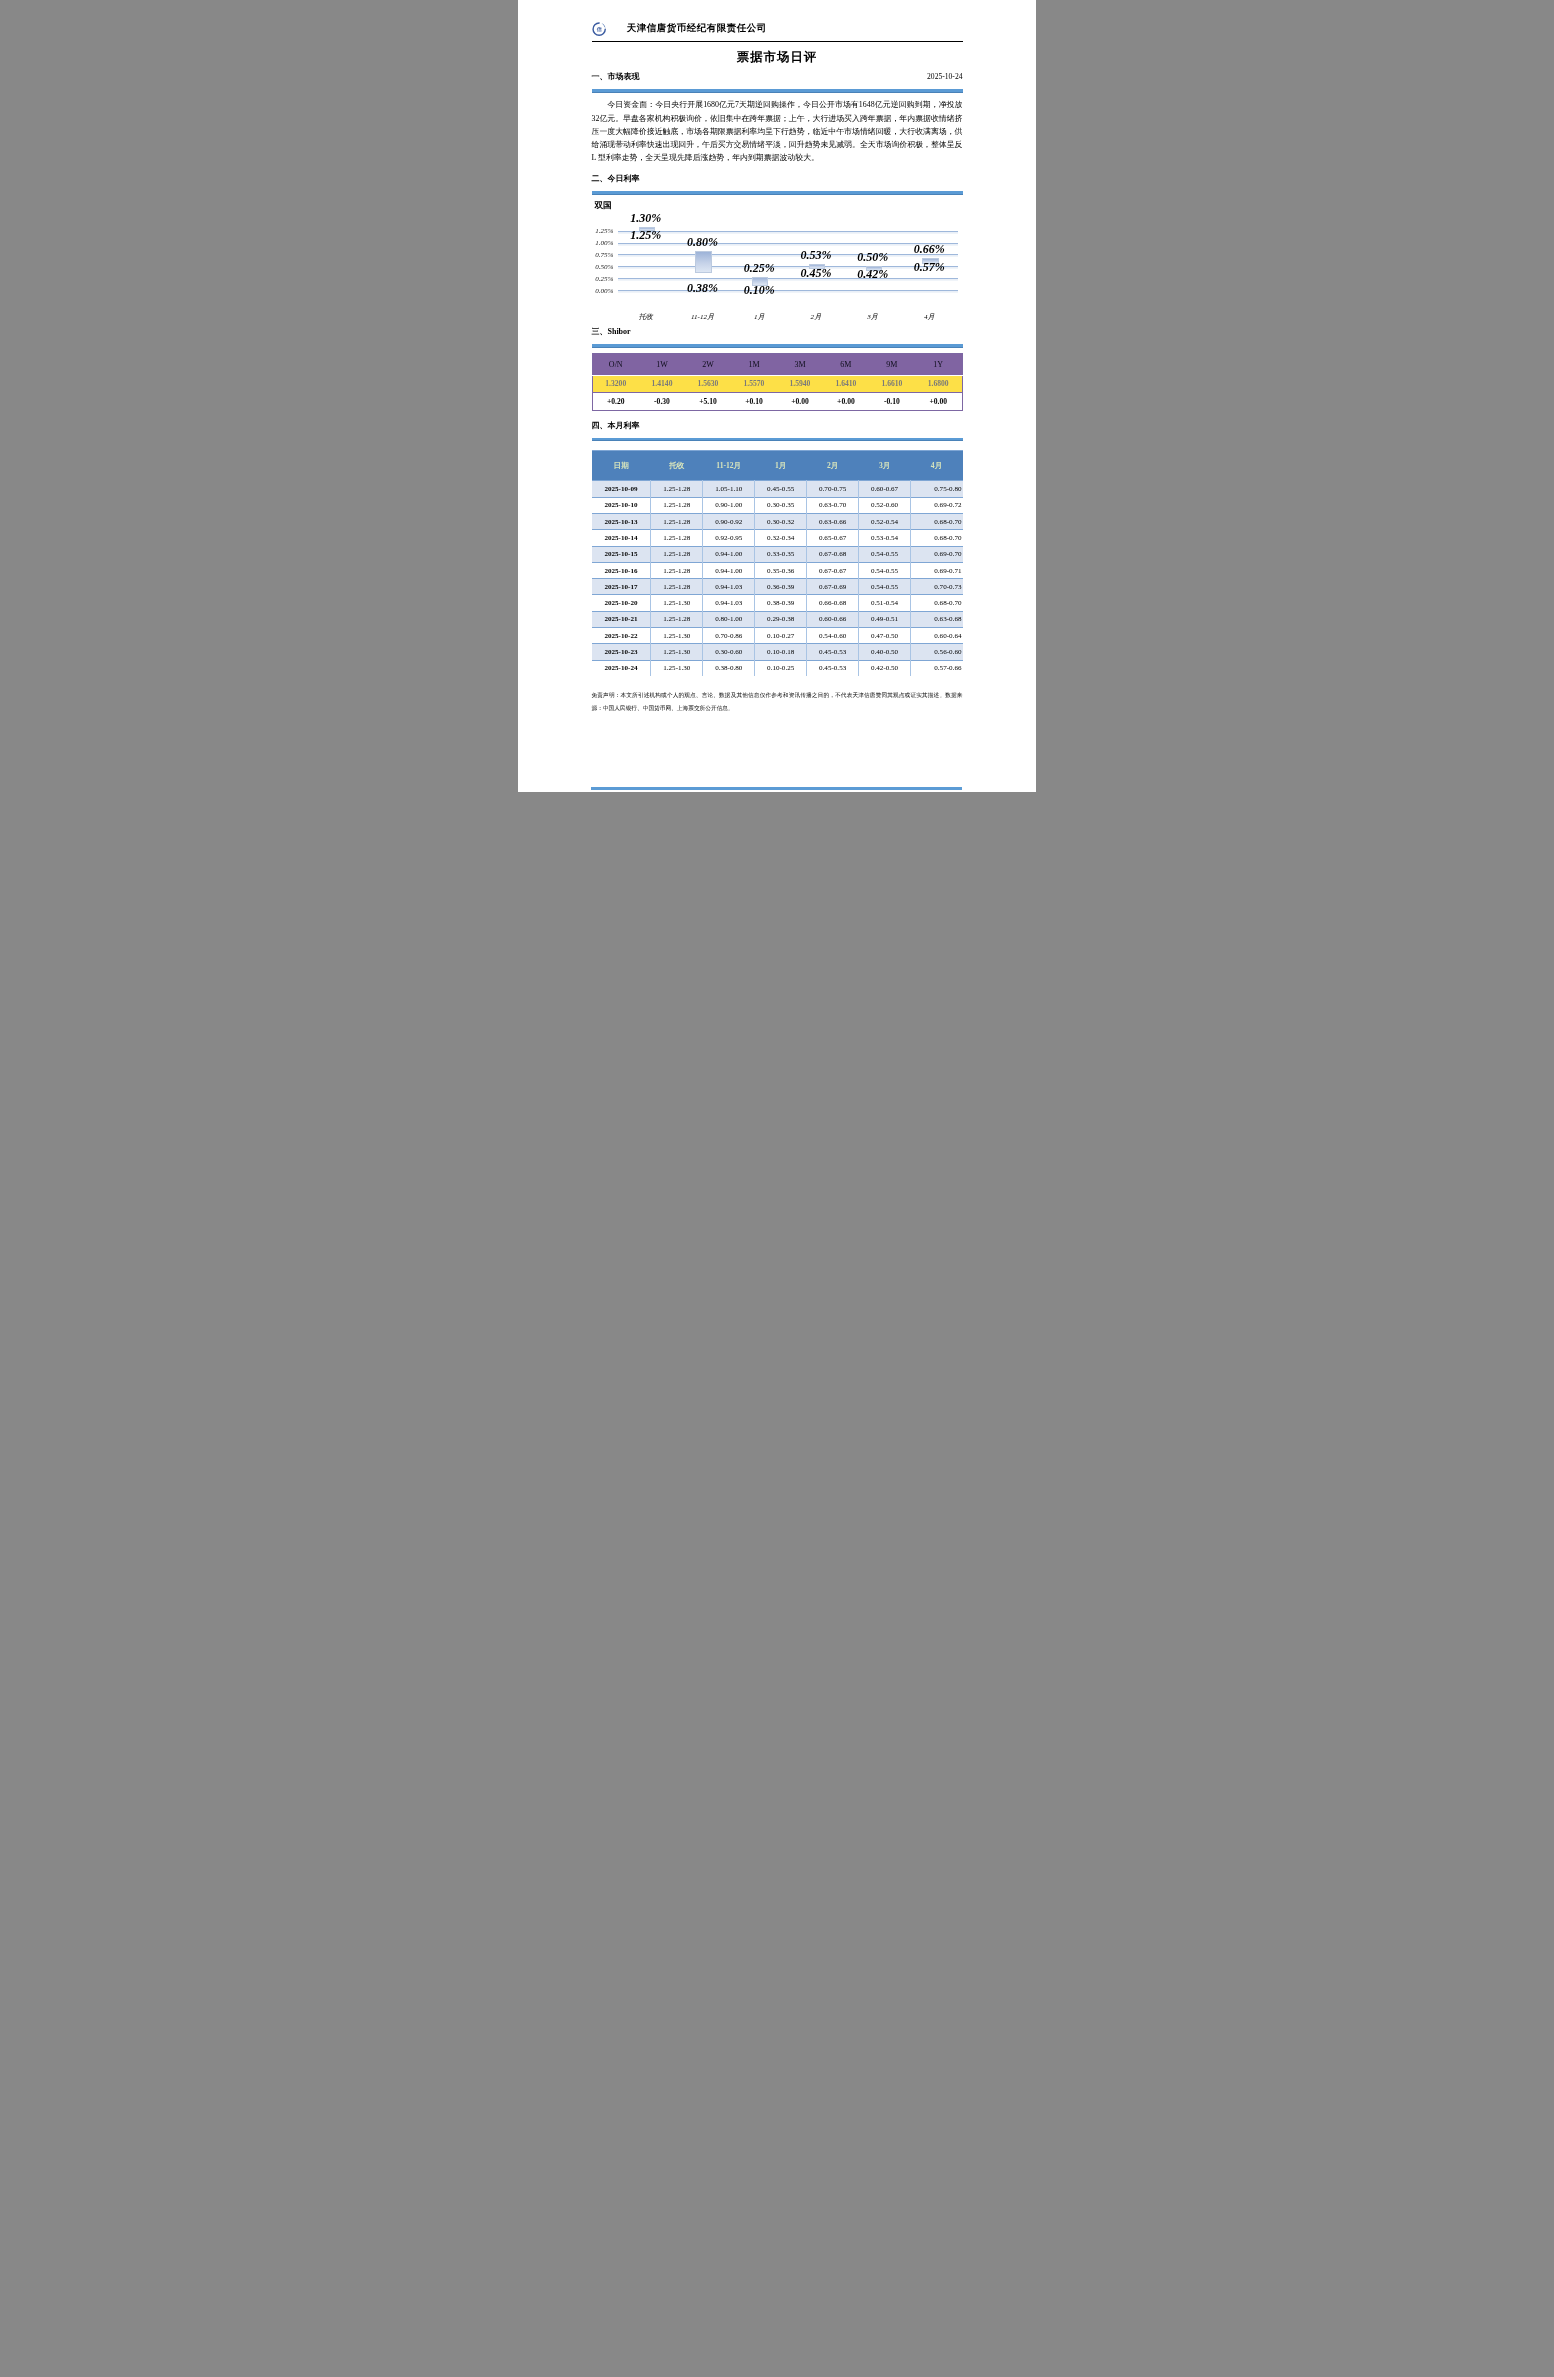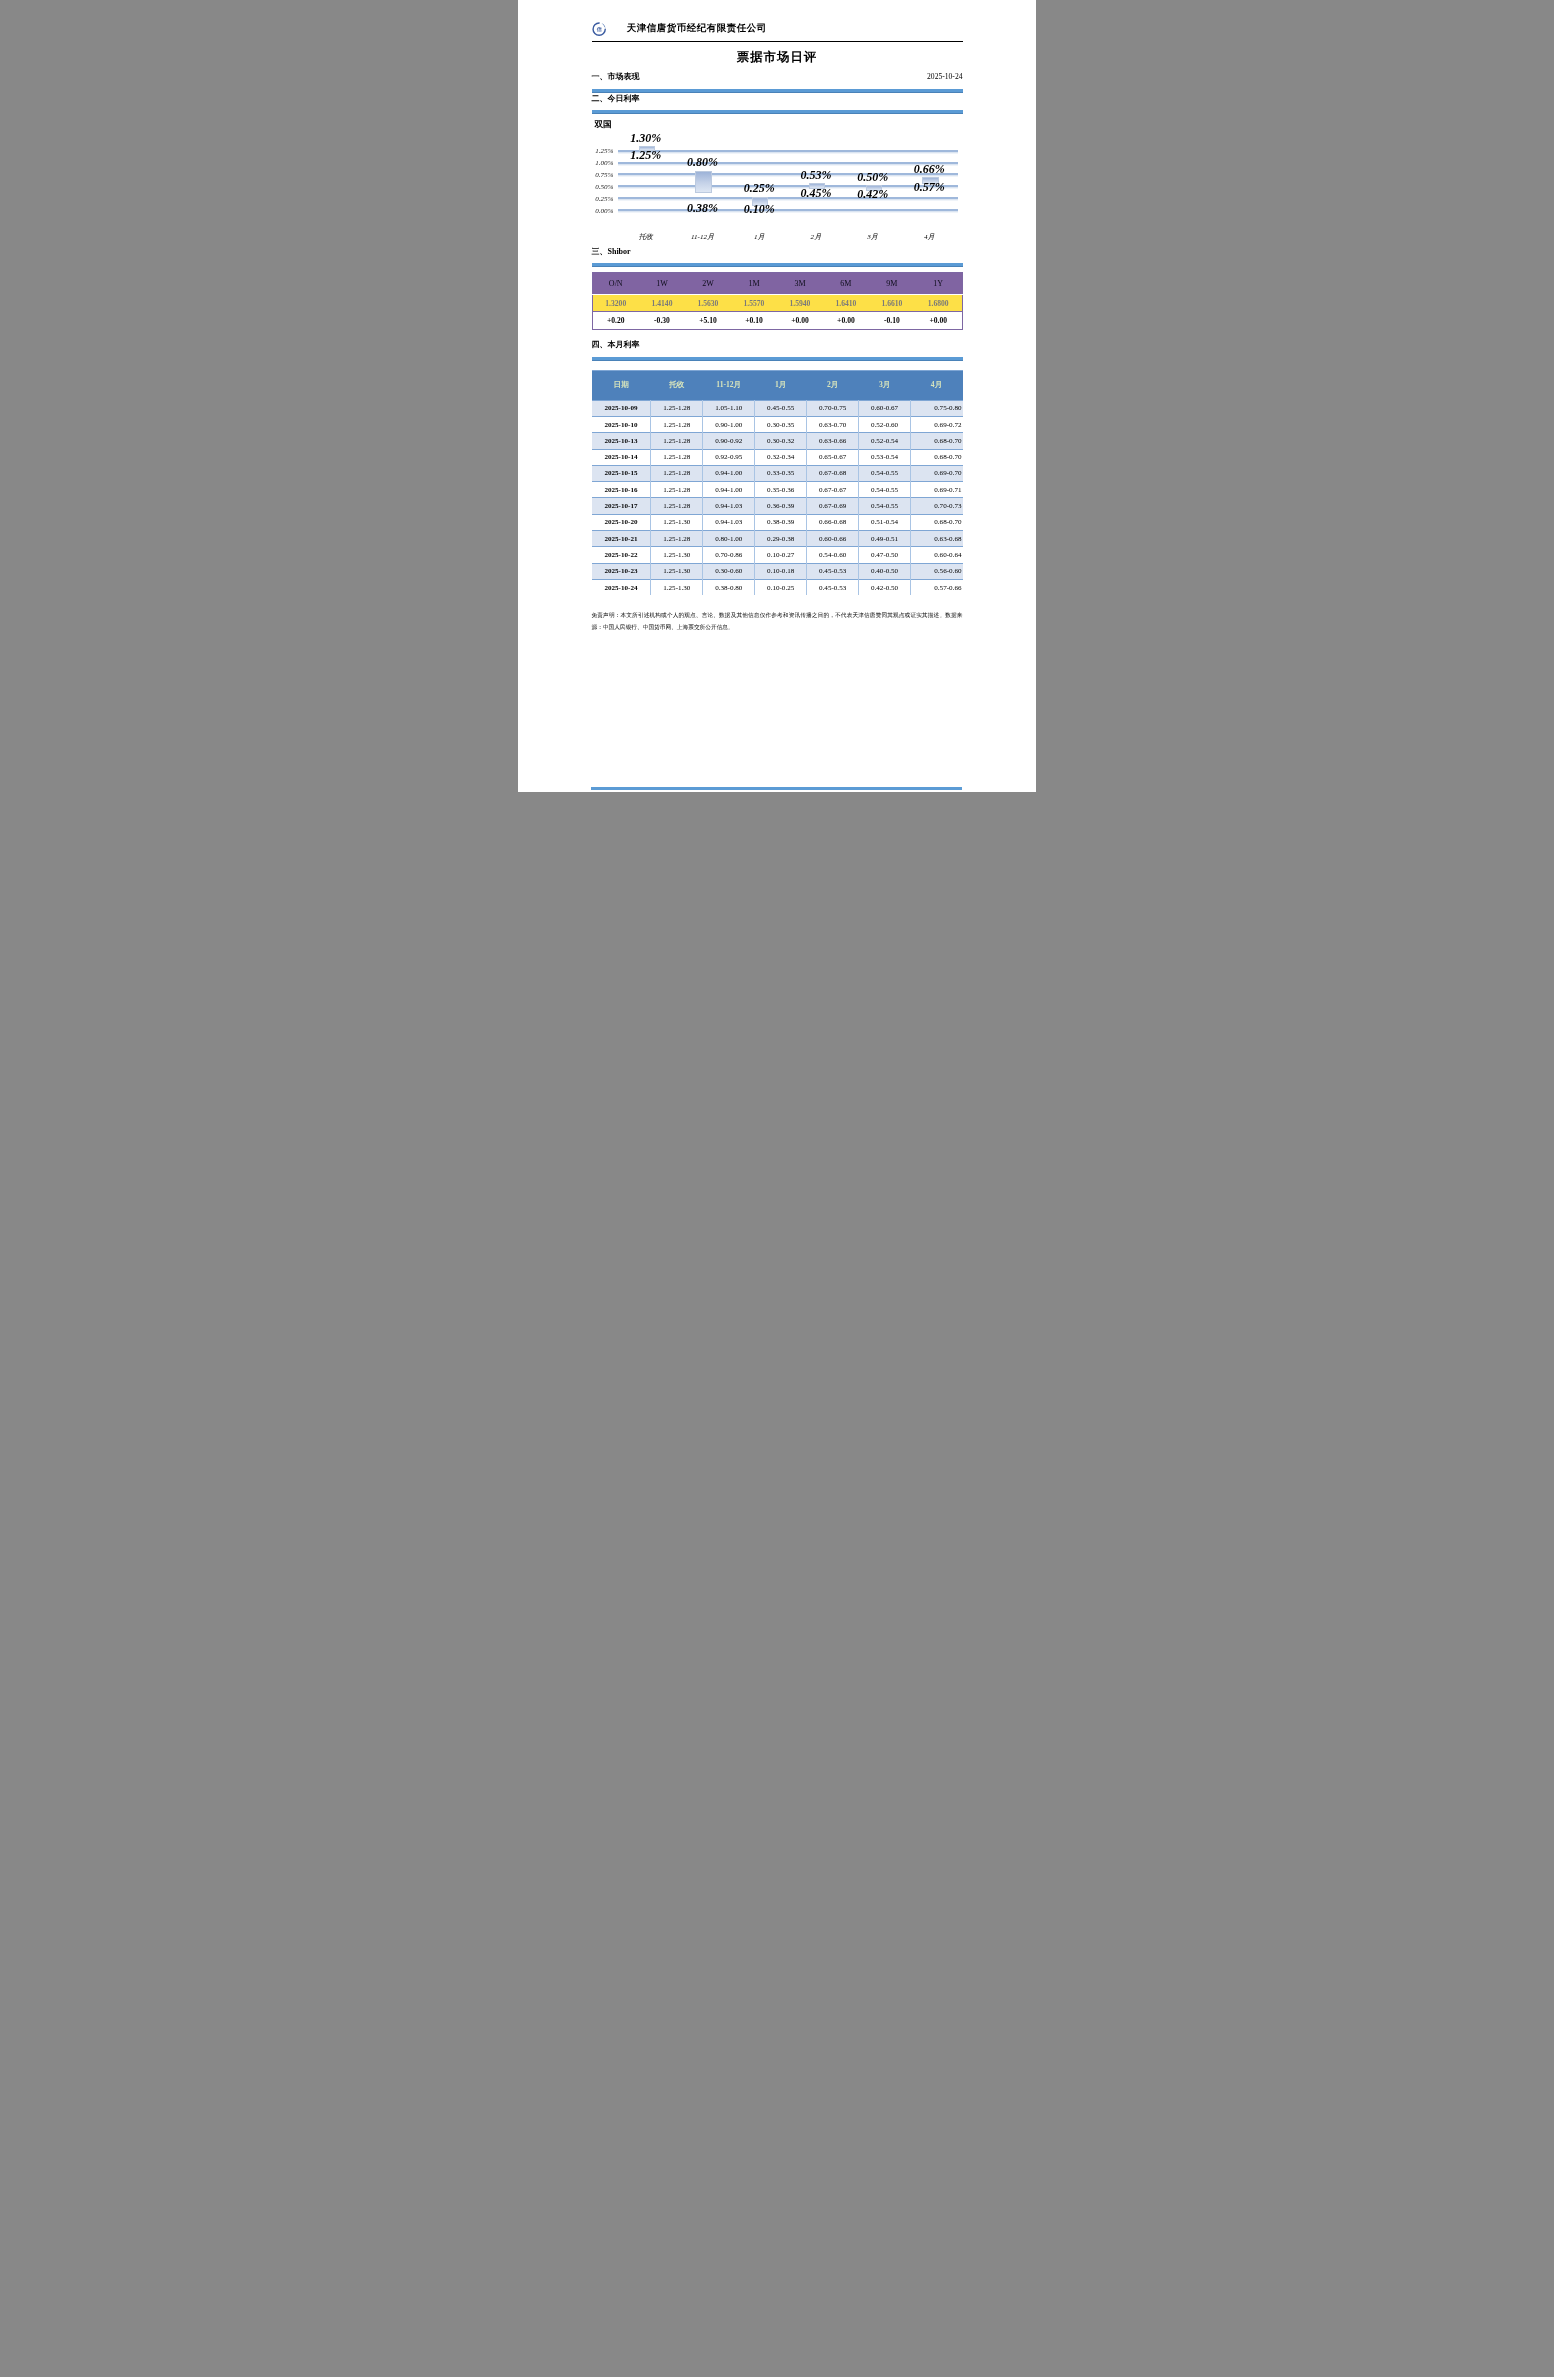--- a/index.html
+++ b/index.html
@@ -75,20 +75,21 @@
     <div class="black-rule"></div>
 
     <div class="doc-title">票据市场日评</div>
 
     <div class="sec-row">
       <span class="sec-h">一、市场表现</span>
       <span class="date">2025-10-24</span>
     </div>
     <div class="blue-bar"></div>
 
+    <p class="commentary">今日资金面：今日央行开展1680亿元7天期逆回购操作，今日公开市场有1648亿元逆回购到期，净投放32亿元。早盘各家机构积极询价，依旧集中在跨年票据；上午，大行进场买入跨年票据，年内票据收情绪挤压一度大幅降价接近触底，市场各期限票据利率均呈下行趋势，临近中午市场情绪回暖，大行收满离场，供给涌现带动利率快速出现回升，午后买方交易情绪平淡，回升趋势未见减弱。全天市场询价积极，整体呈反 L 型利率走势，全天呈现先降后涨趋势，年内到期票据波动较大。</p>
 
     <div class="sec-h">二、今日利率</div>
     <div class="blue-bar"></div>
 
     <div class="chart-wrap">
       <div class="chart-title">双国</div>
       <div class="plot" id="plot">
           <div class="gridline" style="bottom: 73px;"></div>
           <div class="ylab" style="bottom: 70px;">1.25%</div>
           <div class="gridline" style="bottom: 61px;"></div>

